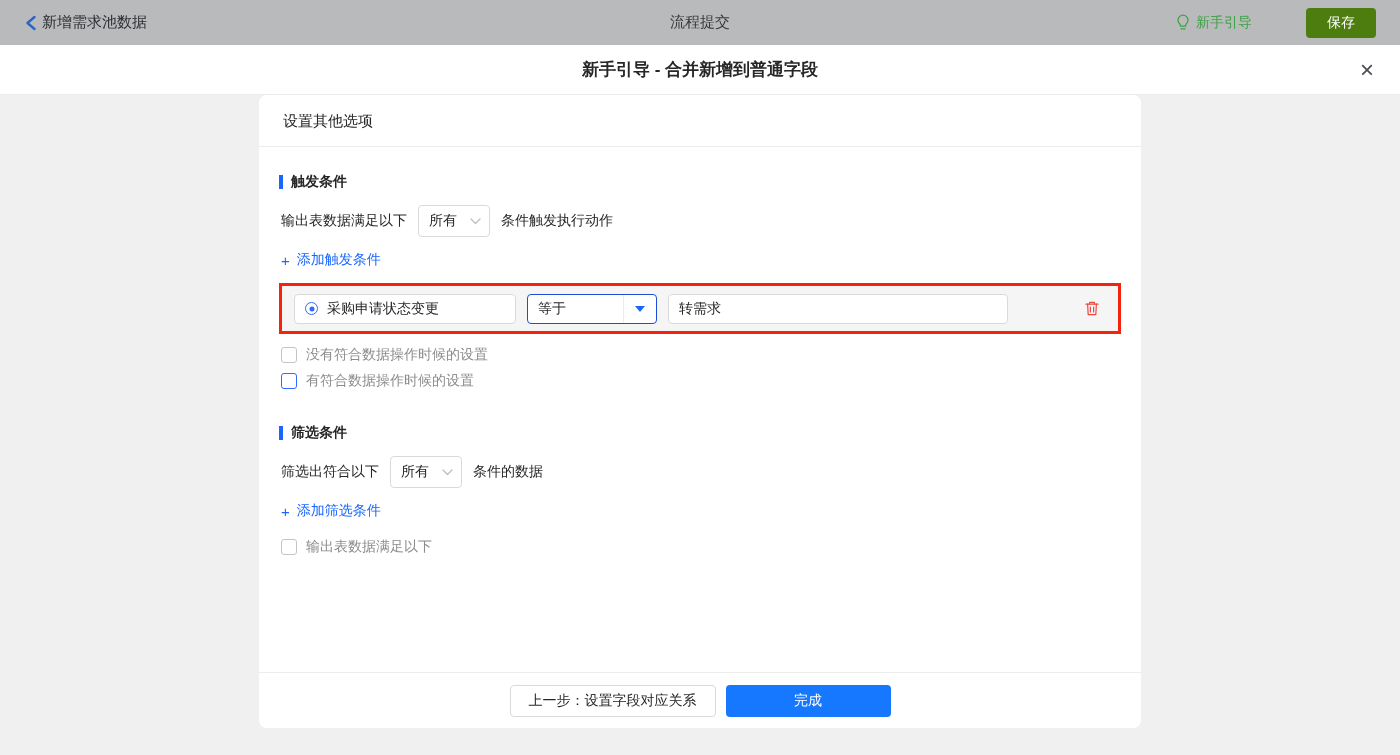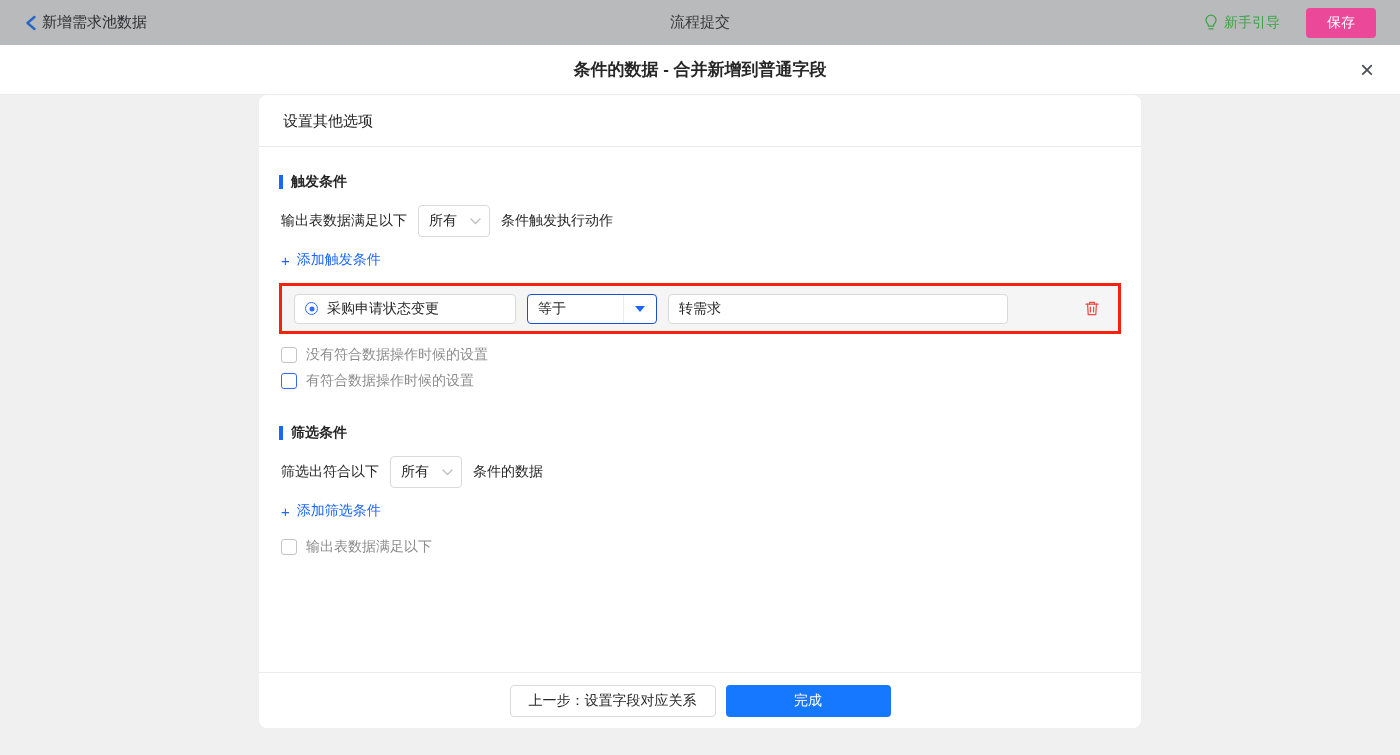--- a/index.html
+++ b/index.html
@@ -17,23 +17,24 @@
   .topbar-left { display:flex; gap:4px; z-index:1; }
   .back-chevron { display:flex; align-items:center; cursor:pointer; }
   .back-label { font-size:15px; color:#2b2d30; }
   .topbar-center {
     position:absolute; left:0; right:0; text-align:center;
     font-size:15px; color:#39393b;
   }
   .topbar-right { margin-left:auto; display:flex; align-items:center; gap:26px; z-index:1; }
   .guide { display:flex; align-items:center; gap:6px; color:#3fa346; font-size:14px; cursor:pointer; }
   .save-btn {
-    height:30px; padding:0 21px; background:#ec4899; color:#fff;
+    height:30px; padding:0 21px; background:#4d7c0f; color:#fff;
     border:none; border-radius:4px; font-size:14px; cursor:pointer;
     font-family:Liberation Sans, sans-serif;
+    margin-left:28px;
   }
 
   
   .dialog-header {
     height:50px; background:#fff; border-bottom:1px solid #ececec;
     display:flex; align-items:center; justify-content:center; position:relative;
   }
   .dialog-title { font-size:17px; font-weight:700; color:#262626; }
   .dialog-close {
     position:absolute; right:26px; top:50%; transform:translateY(-50%);
@@ -149,21 +150,21 @@
           <path d="M5 14.8h4"></path>
         </svg>
       </span>
       <span>新手引导</span>
     </span>
     <button class="save-btn">保存</button>
   </div>
 </div>
 
 <div class="dialog-header">
-  <span class="dialog-title">条件的数据 - 合并新增到普通字段</span>
+  <span class="dialog-title">新手引导 - 合并新增到普通字段</span>
   <span class="dialog-close">×</span>
 </div>
 
 <div class="content">
   <div class="card">
 
     <div class="card-header">设置其他选项</div>
 
     <div class="card-body">
 

